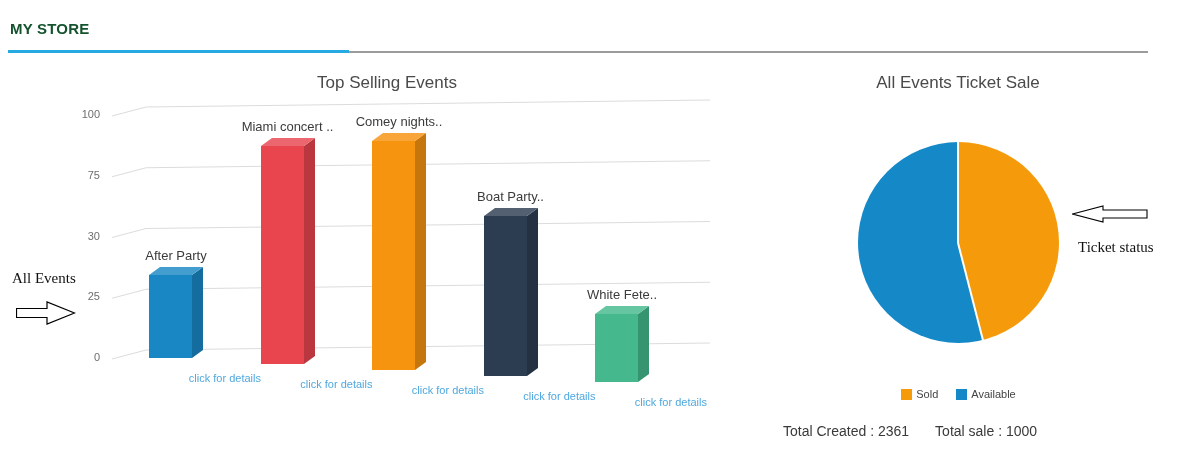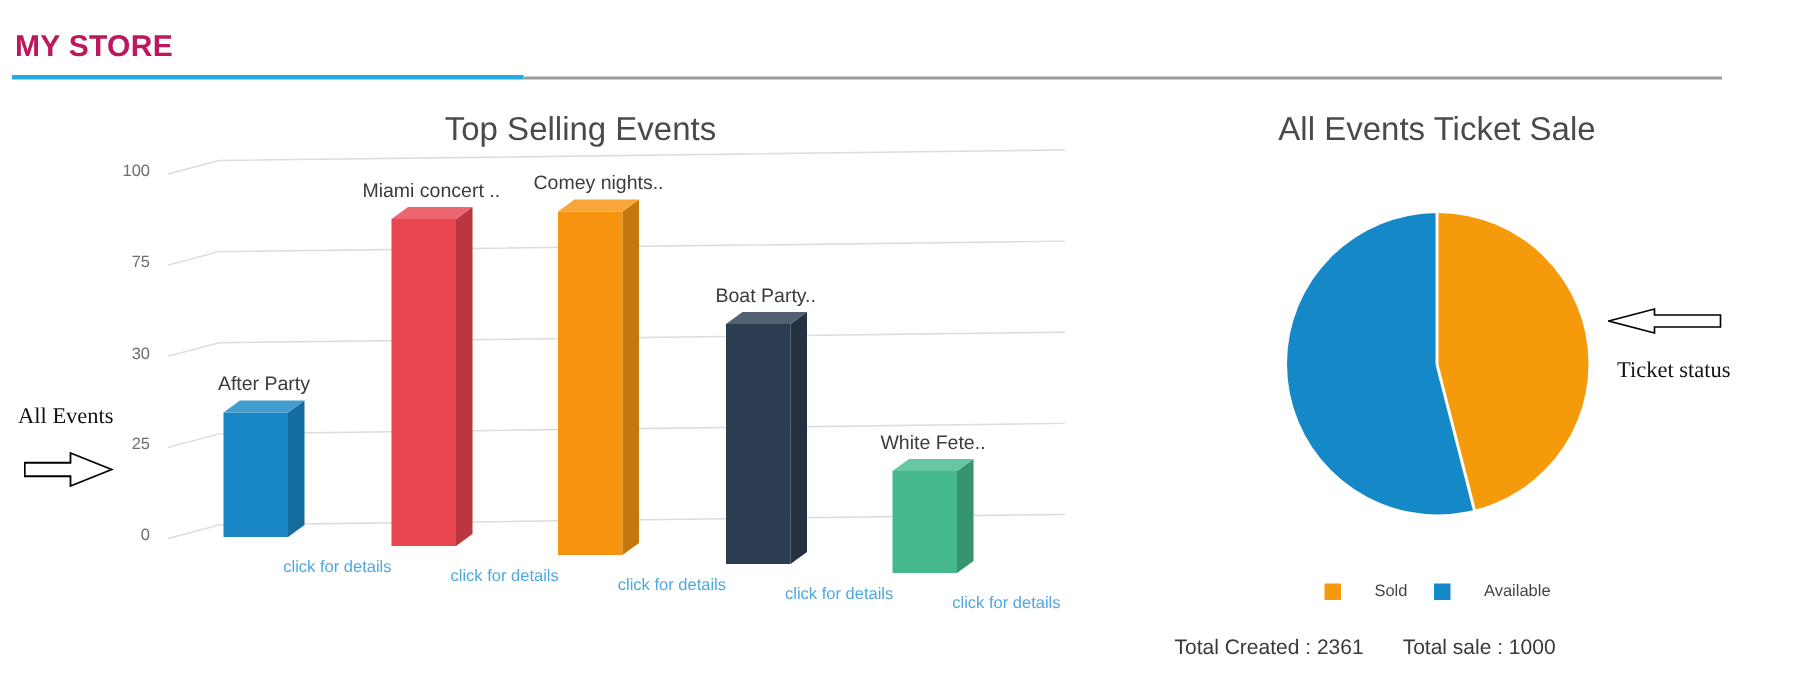--- a/index.html
+++ b/index.html
@@ -1,39 +1,39 @@
 <!DOCTYPE html>
 <html><head>
 <meta charset="utf-8">
 <style>
   html,body{margin:0;padding:0;background:#fff;}
   .canvas{position:relative;width:1200px;height:462px;background:#fff;overflow:hidden;
           font-family:"Liberation Sans",sans-serif;}
   .grp{display:contents;}
   .abs{position:absolute;}
   
-  .page-title{left:10px;top:20px;font-size:20px;font-weight:bold;color:#be185d;letter-spacing:.2px;}
+  .page-title{left:10px;top:20px;font-size:15px;font-weight:bold;color:#14532d;letter-spacing:.2px;}
   .rule-accent{left:8px;top:50px;width:341px;height:3px;}
   .rule-gray{left:349px;top:51px;width:799px;height:2px;background:#9b9b9b;}
   
-  .chart-title{top:73px;font-size:22px;color:#4a4a4a;text-align:center;}
+  .chart-title{top:73px;font-size:17px;color:#4a4a4a;text-align:center;}
   #bar-title{left:237px;width:300px;}
   #pie-title{left:817px;width:282px;}
   
   .ytick{width:34px;text-align:right;font-size:11px;color:#6e6e6e;height:14px;line-height:14px;}
   svg.gridsvg{left:0;top:0;width:760px;height:462px;pointer-events:none;}
   
   .bar-face{position:absolute;}
   .bar-label{width:170px;text-align:center;font-size:13px;color:#3b3b3b;white-space:nowrap;}
   .bar-link{width:170px;text-align:right;font-size:11px;cursor:pointer;white-space:nowrap;}
   
   .pie{left:858px;top:142px;width:201px;height:201px;border-radius:50%;}
   .pie-div{background:#fff;width:2px;}
   .legend{left:848px;top:388px;width:221px;display:flex;justify-content:center;gap:18px;}
-  .legend-item{display:flex;align-items:center;gap:22px;font-size:11px;color:#444;}
+  .legend-item{display:flex;align-items:center;gap:4px;font-size:11px;color:#444;}
   .legend-swatch{width:11px;height:11px;display:inline-block;}
   .totals{left:783px;top:423px;display:flex;gap:26px;font-size:14px;color:#3a3a3a;white-space:nowrap;}
   
   .serif-note{font-family:"Liberation Serif",serif;font-size:15px;color:#111;}
   #left-note-label{left:12px;top:270px;width:90px;}
   #right-note-label{left:1078px;top:239px;width:100px;}
 </style>
 </head>
 <body>
 

